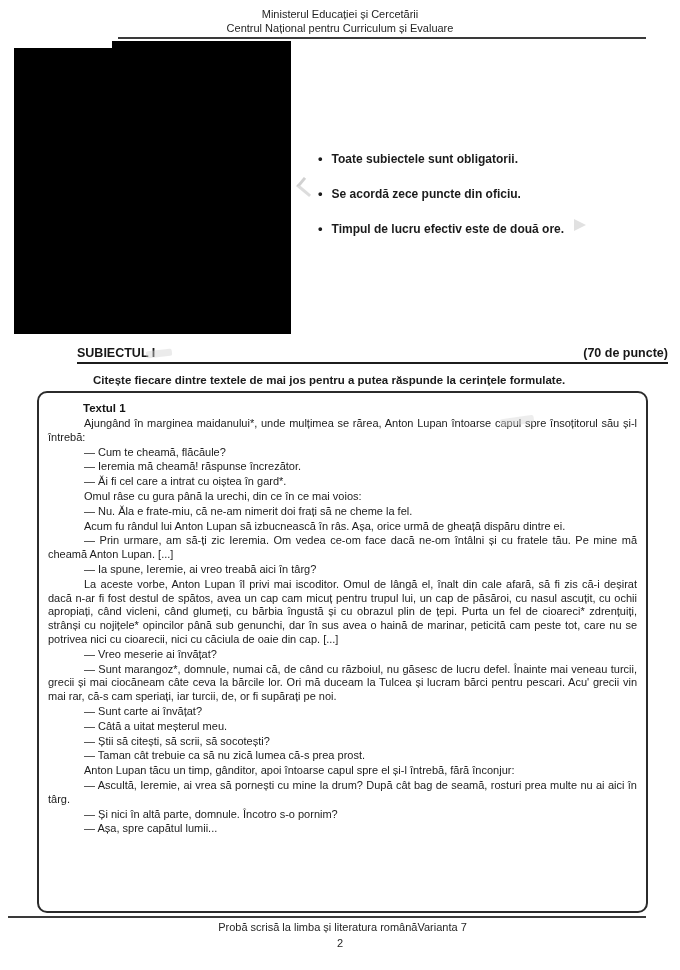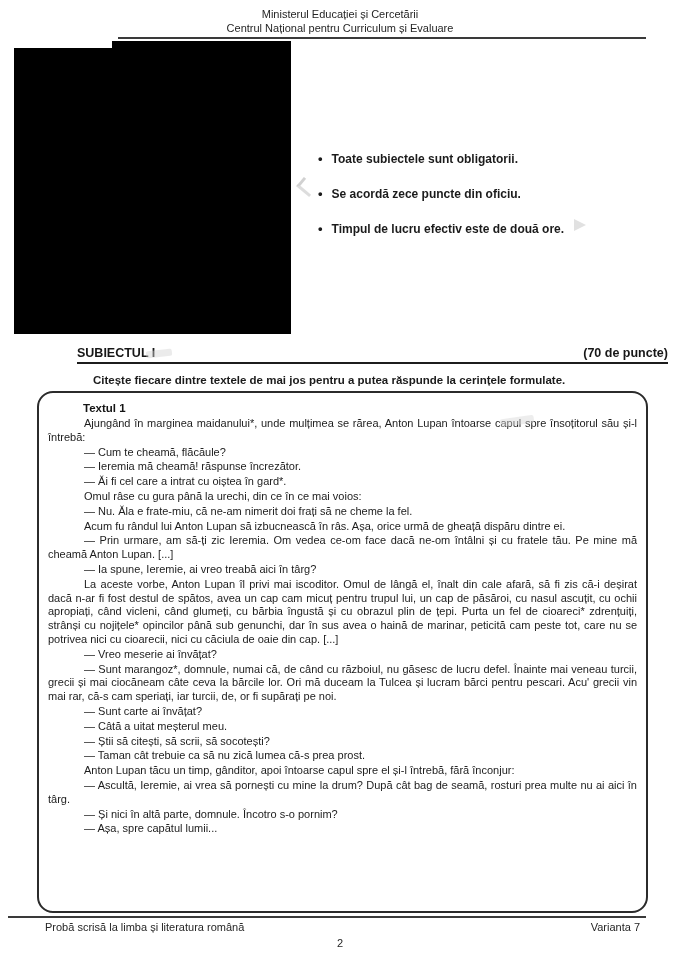--- a/index.html
+++ b/index.html
@@ -23,29 +23,29 @@
   .notices .dot{font-size:13px;margin-right:9px;position:relative;top:0;}
   
   .subject-row{position:absolute;left:45px;top:346px;width:591px;
     display:flex;justify-content:space-between;align-items:flex-end;
     border-bottom:2px solid #1c1c1c;padding-bottom:2px;
     font-weight:bold;font-size:12.5px;color:#171717;margin-left:32px;}
   .instruction{position:absolute;left:45px;top:374px;width:600px;
     font-weight:bold;font-size:11.5px;color:#1b1b1b;margin-left:48px;}
   
   .text-box{position:absolute;left:37px;top:391px;width:611px;height:522px;
-    box-sizing:border-box;border:2px solid #2b2b2b;border-radius:16px;
+    box-sizing:border-box;border:2px solid #2b2b2b;border-radius:10px;
     padding:9px 8px 6px 8px;overflow:hidden;background:#fff;}
   .text-box h3{margin:0 0 3px 36px;font-size:11.5px;color:#141414;}
   .text-box p{margin:1px;text-indent:36px;text-align:justify;
     font-size:11px;line-height:13.8px;color:#1c1c1c;}
   
   .footer-rule{position:absolute;left:8px;top:916px;width:638px;height:2px;background:#3a3a3a;}
   .footer-row{position:absolute;left:45px;top:921px;width:595px;
-    display:flex;justify-content:space-between;font-size:11px;color:#262626;}
+    display:flex;justify-content:center;font-size:11px;color:#262626;}
   .page-num{position:absolute;left:0;top:937px;width:680px;text-align:center;
     font-size:11px;color:#262626;}
   
   .artifact{position:absolute;opacity:.45;pointer-events:none;}
   .art-1{left:298px;top:181px;width:14px;height:9px;
     border-left:3px solid #9a9a9a;border-bottom:3px solid #b5b5b5;transform:rotate(40deg);}
   .art-2{left:574px;top:219px;width:0;height:0;
     border-top:6px solid transparent;border-bottom:6px solid transparent;border-left:12px solid #bdbdbd;}
   .art-3{left:146px;top:350px;width:26px;height:7px;background:#d2d2d2;transform:rotate(-6deg);border-radius:2px;}
   .art-4{left:500px;top:417px;width:34px;height:8px;background:#d8d8d8;transform:rotate(-8deg);border-radius:2px;}

